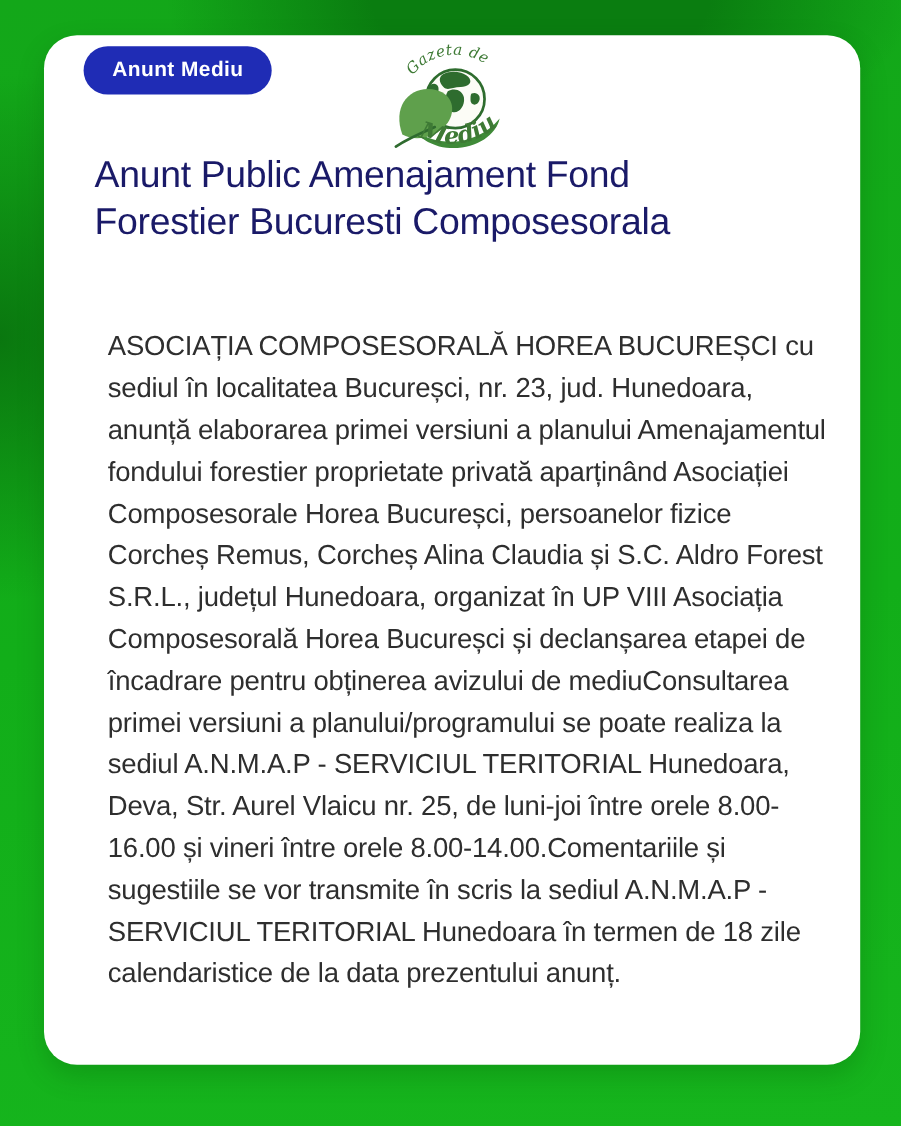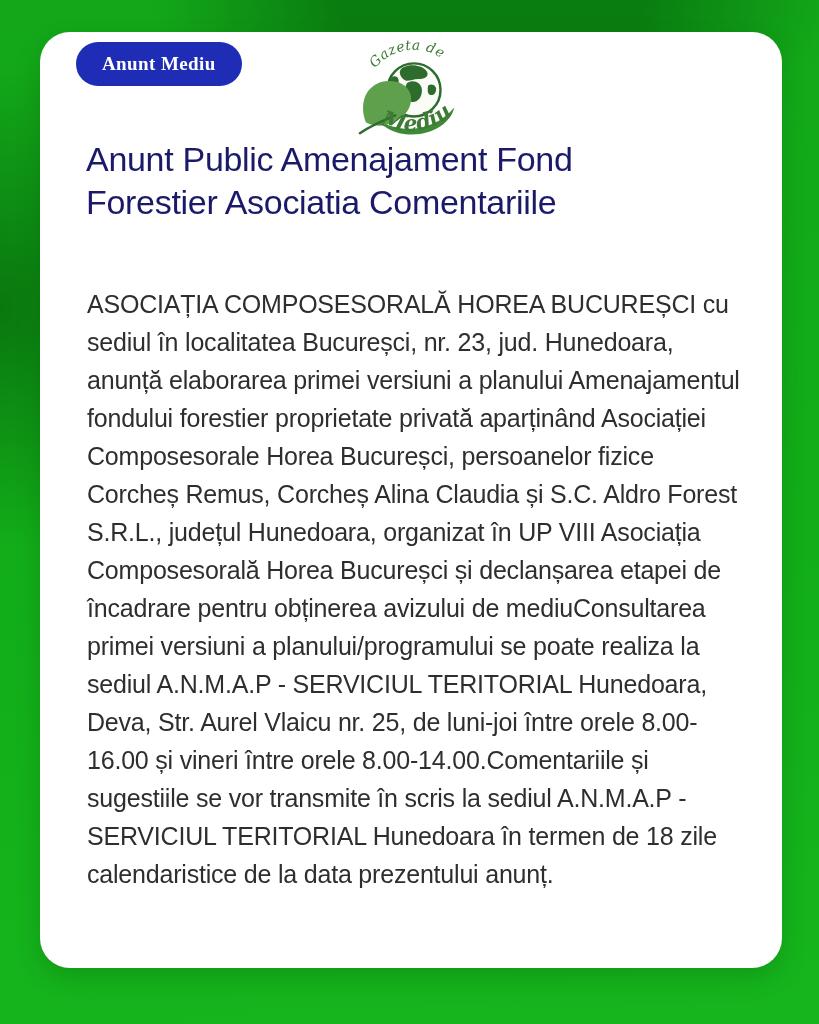--- a/index.html
+++ b/index.html
@@ -29,21 +29,20 @@
     left: 36px; top: 10px;
     background: #1F2CB5;
     color: #FFFFFF;
     font-size: 19px;
     font-weight: 700;
     letter-spacing: 0.4px;
     padding: 11px 26px;
     border-radius: 24px;
     cursor: pointer;
     user-select: none;
-    font-family: Liberation Serif, serif;
   }
   .logo {
     position: absolute;
     top: -4px;
     left: 50%;
     transform: translateX(-50%);
     width: 118px;
     height: 114px;
   }
   .logo svg { width: 100%; height: 100%; display: block; }
@@ -60,21 +59,21 @@
     font-size: 34px;
     line-height: 43px;
     font-weight: 400;
     letter-spacing: -0.3px;
     color: #1A1A68;
   }
   h1.title span { display: block; white-space: nowrap; }
   p.body-text {
     position: absolute;
     left: 46px; top: 252px;
-    margin: 1px;
+    margin: 12px;
     width: 658px;
     font-size: 25px;
     line-height: 38px;
     letter-spacing: -0.2px;
     color: #2E2E2E;
   }
 </style>
 </head>
 <body>
 
@@ -104,18 +103,18 @@
         <textPath href="#arcTop" startOffset="50%" text-anchor="middle">Gazeta de</textPath>
       </text>
       <text class="arc-text" font-size="22" font-weight="bold" fill="#2E6C2E">
         <textPath href="#arcBottom" startOffset="50%" text-anchor="middle">Mediu</textPath>
       </text>
     </svg>
   </div>
 
   <h1 class="title">
     <span>Anunt Public Amenajament Fond</span>
-    <span>Forestier Asociatia Comentariile</span>
+    <span>Forestier Bucuresti Composesorala</span>
   </h1>
 
   <p class="body-text">ASOCIAȚIA COMPOSESORALĂ HOREA BUCUREȘCI cu sediul în localitatea Bucureșci, nr. 23, jud. Hunedoara, anunță elaborarea primei versiuni a planului Amenajamentul fondului forestier proprietate privată aparținând Asociației Composesorale Horea Bucureșci, persoanelor fizice Corcheș Remus, Corcheș Alina Claudia și S.C. Aldro Forest S.R.L., județul Hunedoara, organizat în UP VIII Asociația Composesorală Horea Bucureșci și declanșarea etapei de încadrare pentru obținerea avizului de mediuConsultarea primei versiuni a planului/programului se poate realiza la sediul A.N.M.A.P - SERVICIUL TERITORIAL Hunedoara, Deva, Str. Aurel Vlaicu nr. 25, de luni-joi între orele 8.00-16.00 și vineri între orele 8.00-14.00.Comentariile și sugestiile se vor transmite în scris la sediul A.N.M.A.P - SERVICIUL TERITORIAL Hunedoara în termen de 18 zile calendaristice de la data prezentului anunț.</p>
 
 </div>
 
 </body></html>

